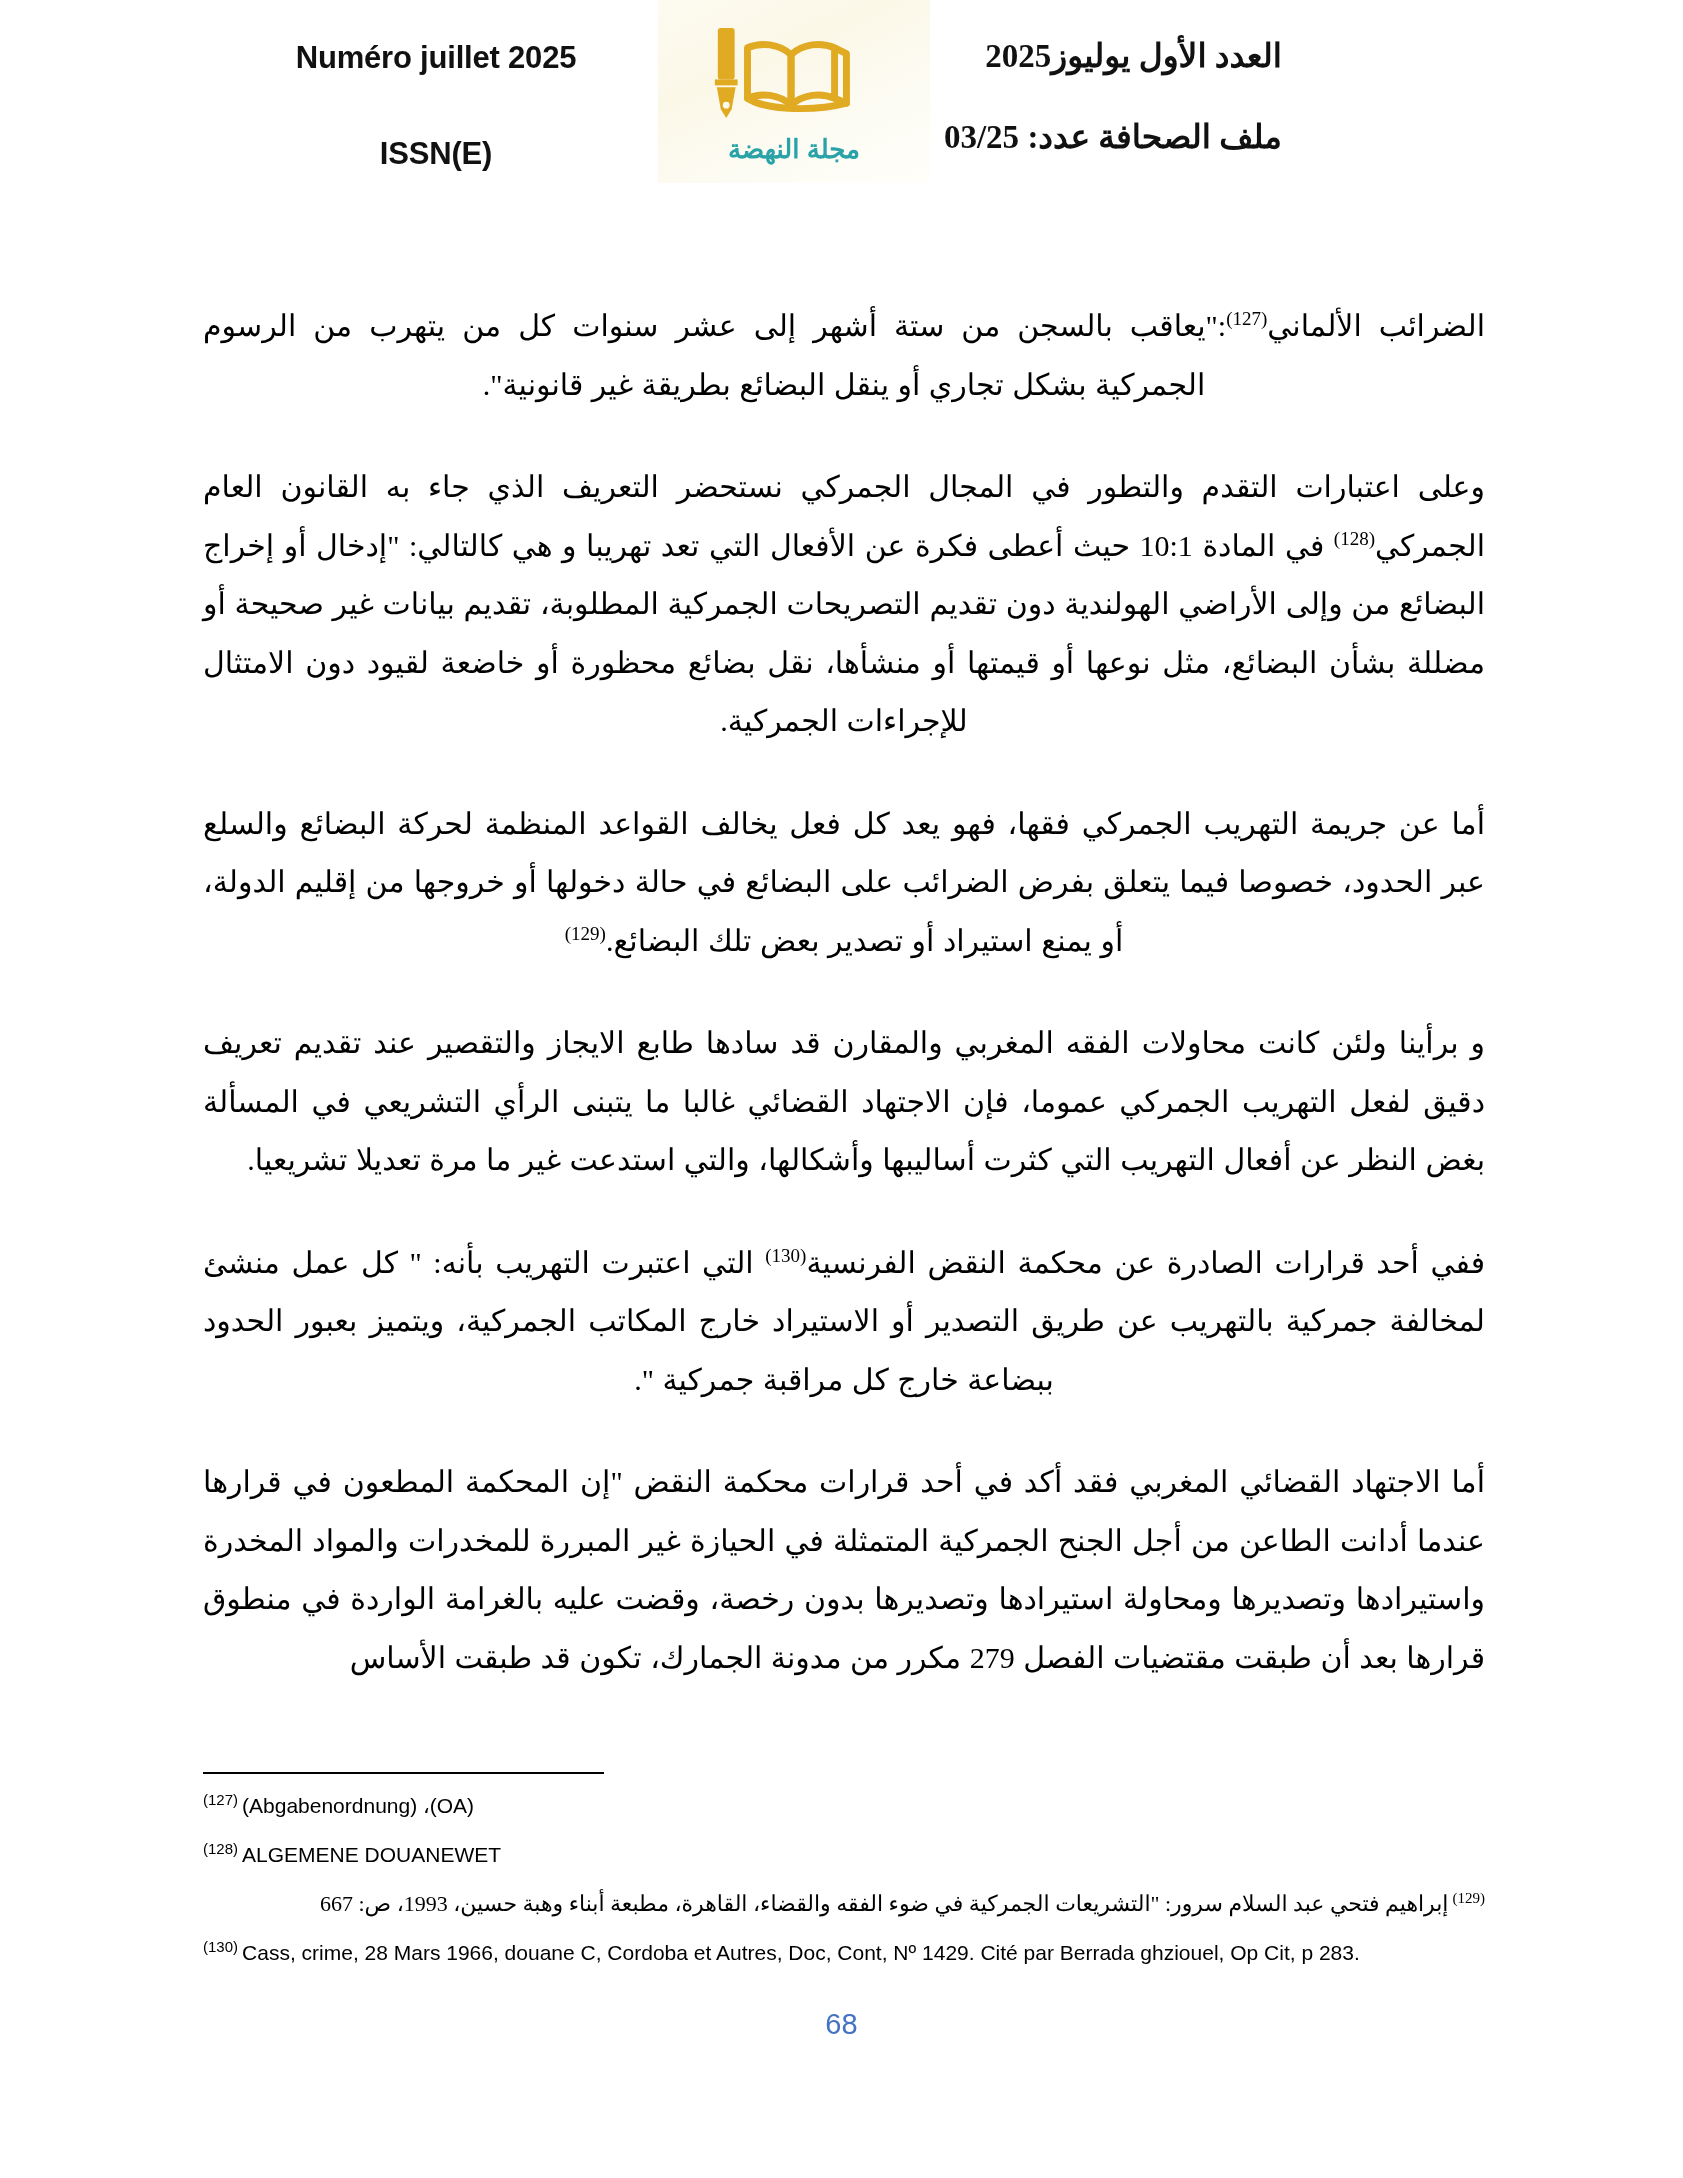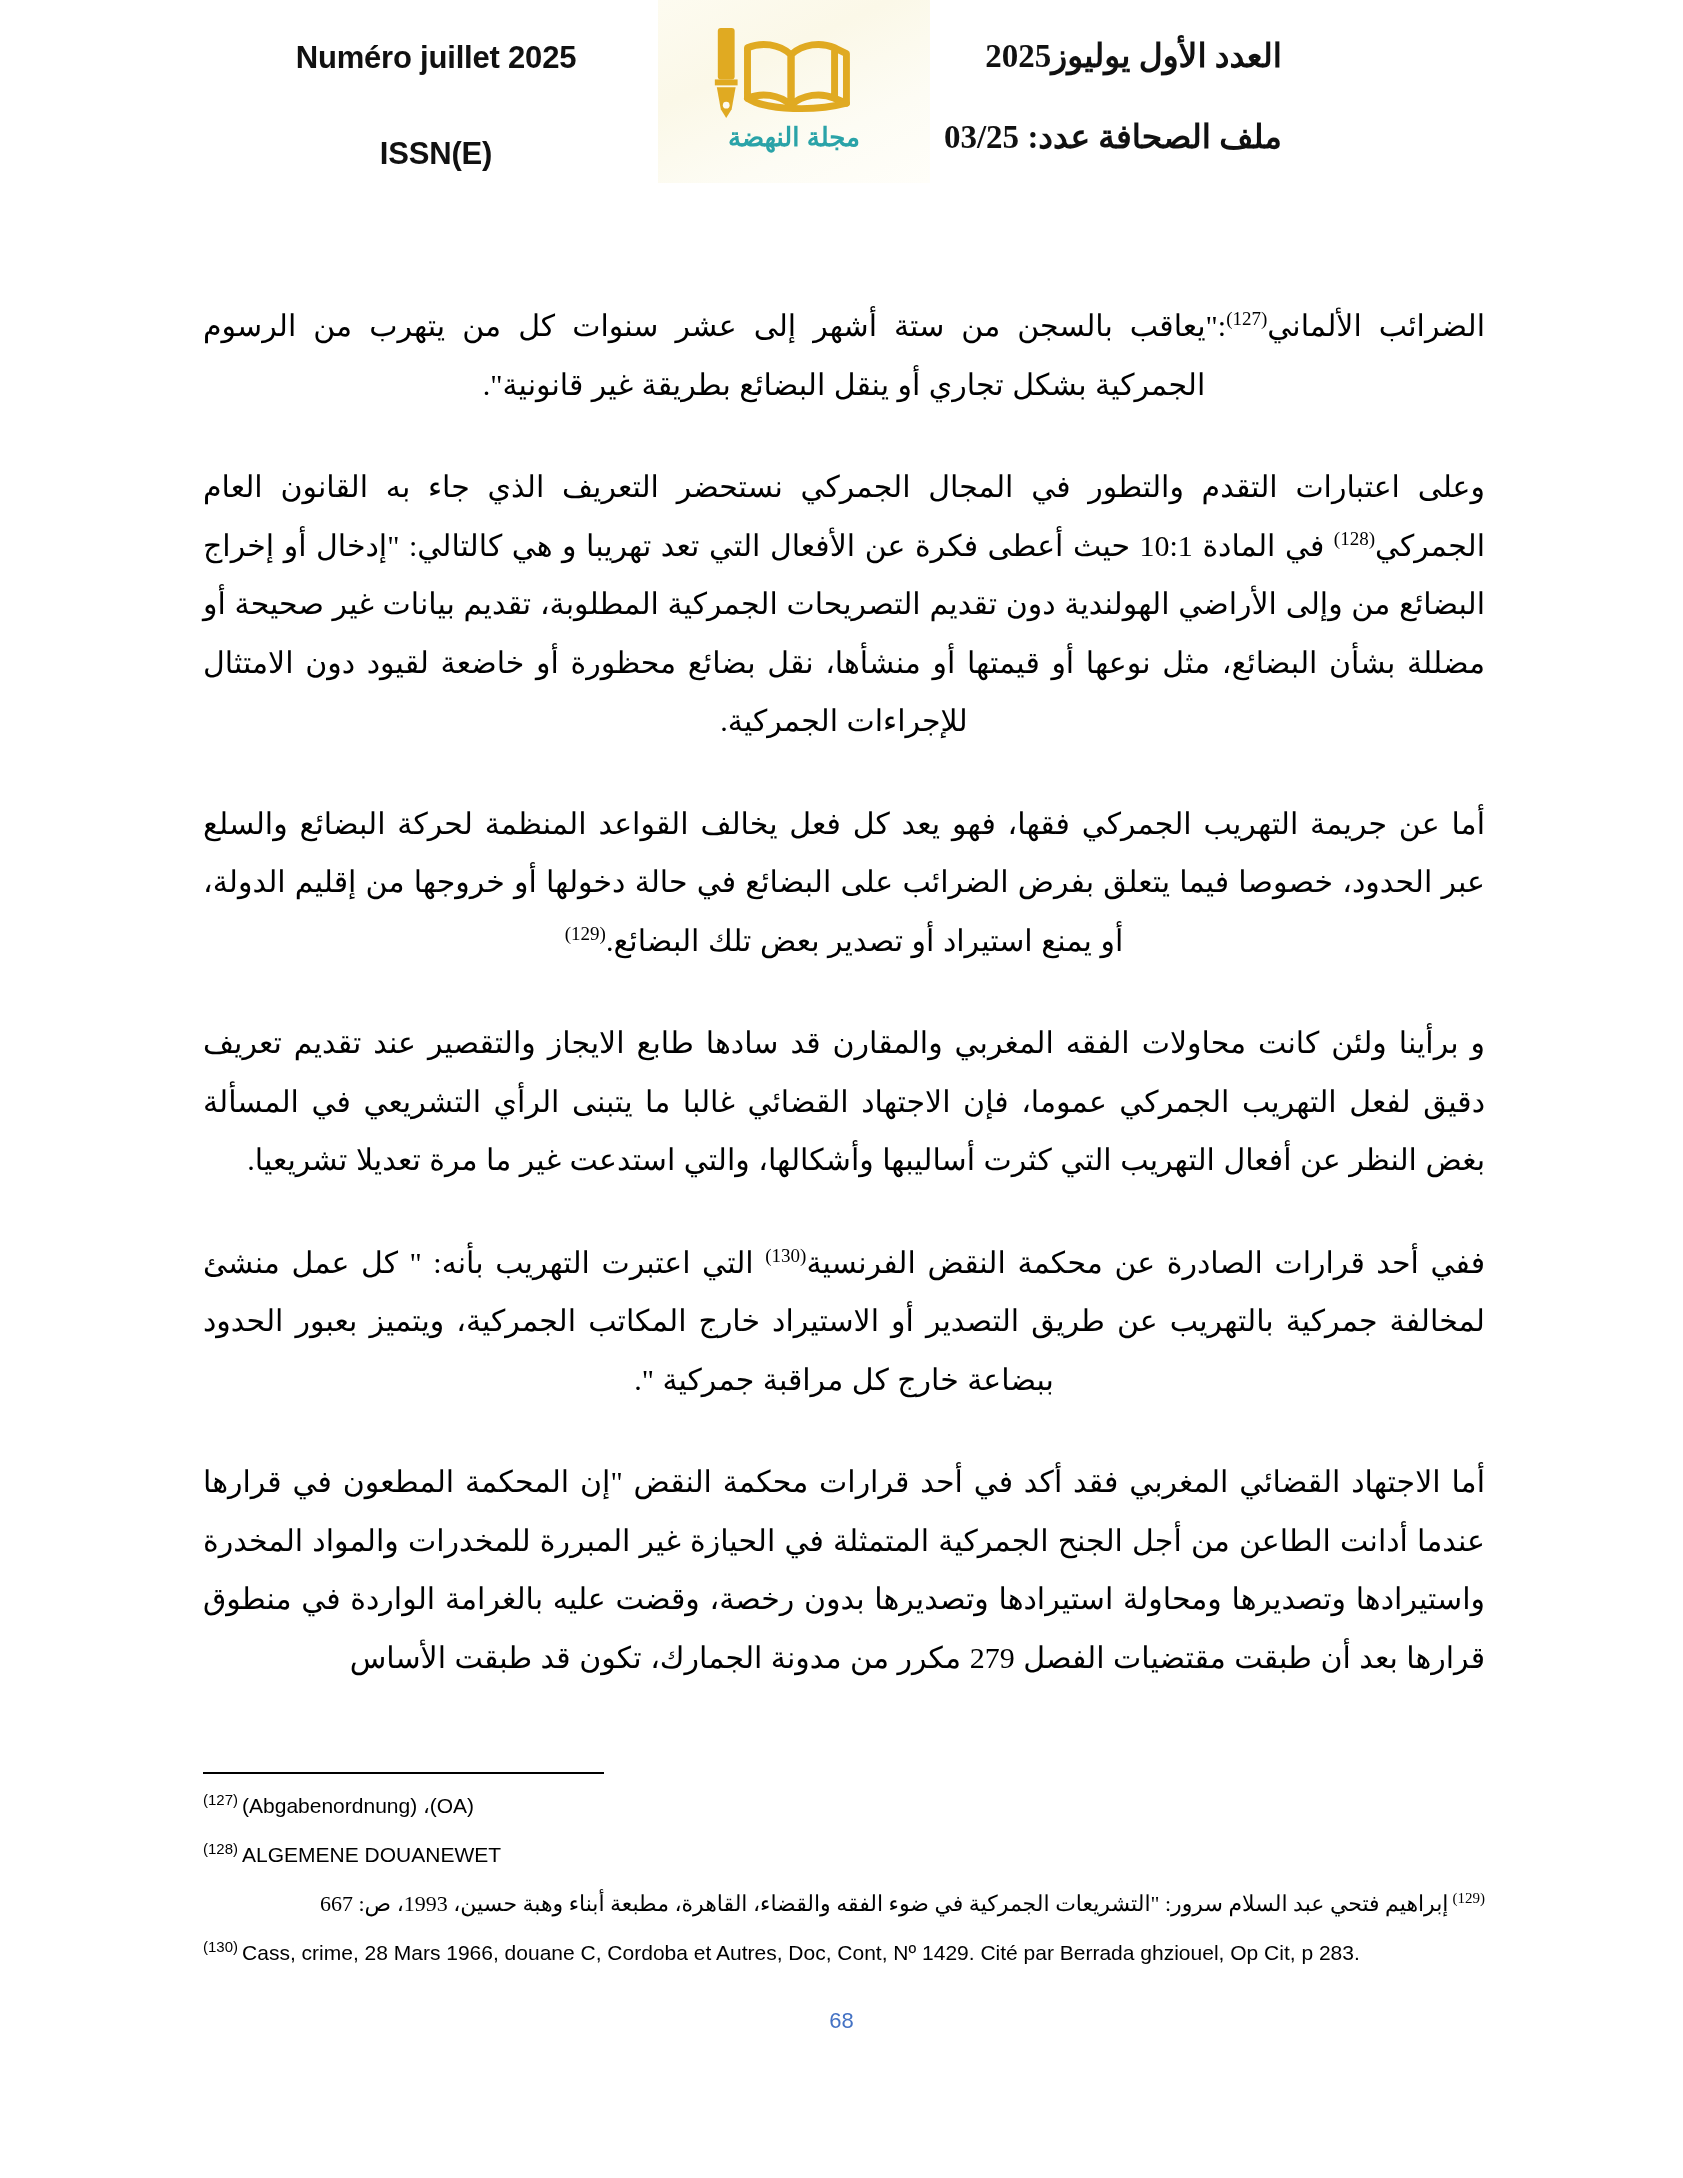--- a/index.html
+++ b/index.html
@@ -72,21 +72,21 @@
   .logo-mark {
     position: absolute;
     left: 50%;
     top: 22px;
     transform: translateX(-50%);
   }
   .logo-word {
     position: absolute;
     left: 0;
     right: 0;
-    bottom: 30px;
+    bottom: 18px;
     text-align: center;
     direction: rtl;
     font-family: "Liberation Sans", sans-serif;
     font-weight: bold;
     font-size: 26px;
     color: #2aa3a8;
     letter-spacing: 0px;
   }
 
   
@@ -153,21 +153,21 @@
   }
 
   
   .page-number {
     position: absolute;
     left: 0;
     right: 0;
     top: 2008px;
     text-align: center;
     font-family: "Liberation Sans", sans-serif;
-    font-size: 22px;
+    font-size: 29px;
     color: #4472c4;
   }
 </style>
 </head>
 <body>
 
 <div class="page-header">
 
   <div class="hdr-left">
     <div>Numéro juillet 2025</div>

